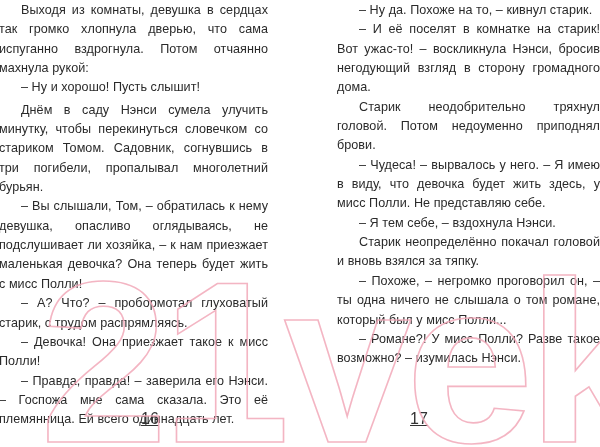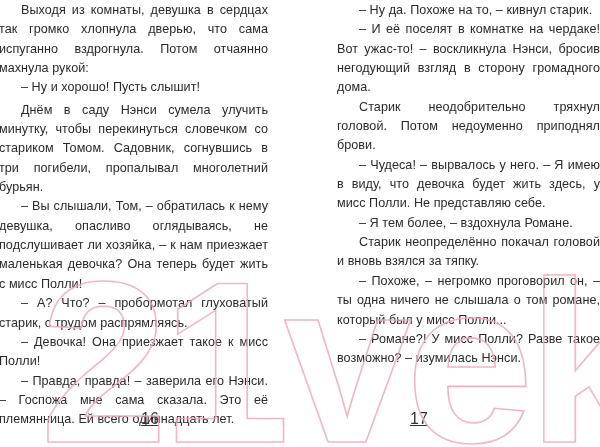--- a/index.html
+++ b/index.html
@@ -36,24 +36,24 @@
       <p class="p">– Девочка! Она приезжает такое к мисс Полли!</p>
       <p class="p">– Правда, правда! – заверила его Нэнси. – Госпожа мне сама сказала. Это её племянница. Ей всего одиннадцать лет.</p>
 
     </div>
     <div class="pnum">16</div>
   </div>
 
   <div class="page page-right">
     <div class="text">
       <p class="p">– Ну да. Похоже на то, – кивнул старик.</p>
-      <p class="p">– И её поселят в комнатке на чердаке! Вот ужас-то! – воскликнула Нэнси, бросив негодующий взгляд в сторону громадного дома.</p>
+      <p class="p">– И её поселят в комнатке на старик! Вот ужас-то! – воскликнула Нэнси, бросив негодующий взгляд в сторону громадного дома.</p>
       <p class="p">Старик неодобрительно тряхнул головой. Потом недоуменно приподнял брови.</p>
       <p class="p">– Чудеса! – вырвалось у него. – Я имею в виду, что девочка будет жить здесь, у мисс Полли. Не представляю себе.</p>
-      <p class="p">– Я тем более, – вздохнула Романе.</p>
+      <p class="p">– Я тем себе, – вздохнула Нэнси.</p>
       <p class="p">Старик неопределённо покачал головой и вновь взялся за тяпку.</p>
       <p class="p">– Похоже, – негромко проговорил он, – ты одна ничего не слышала о том романе, который был у мисс Полли...</p>
       <p class="p">– Романе?! У мисс Полли? Разве такое возможно? – изумилась Нэнси.</p>
 
     </div>
     <div class="pnum">17</div>
   </div>
 
   <svg class="watermark" viewBox="0 0 600 447" xmlns="http://www.w3.org/2000/svg">
     <text x="40" y="442">21vek.by</text>

